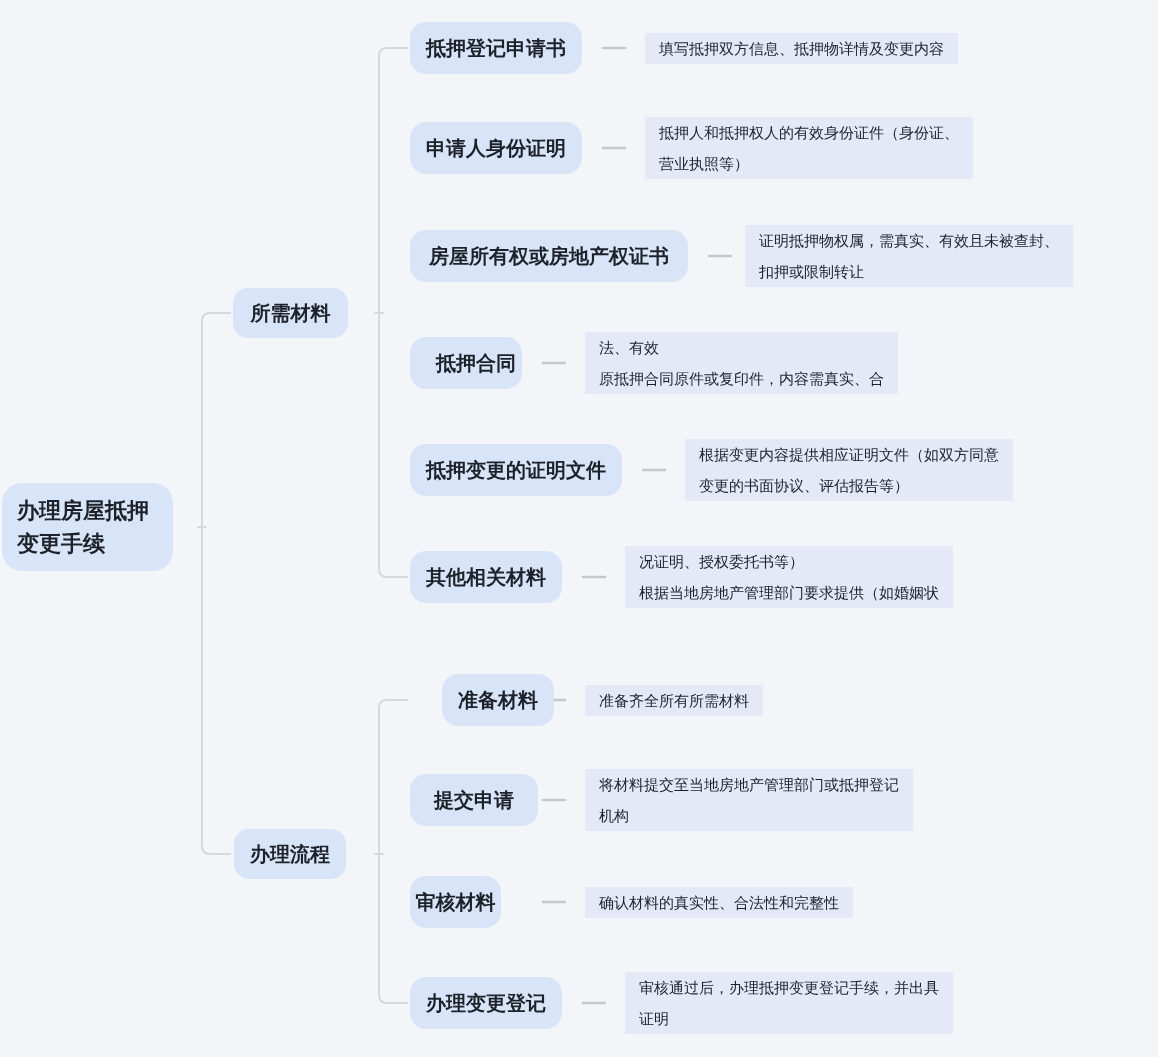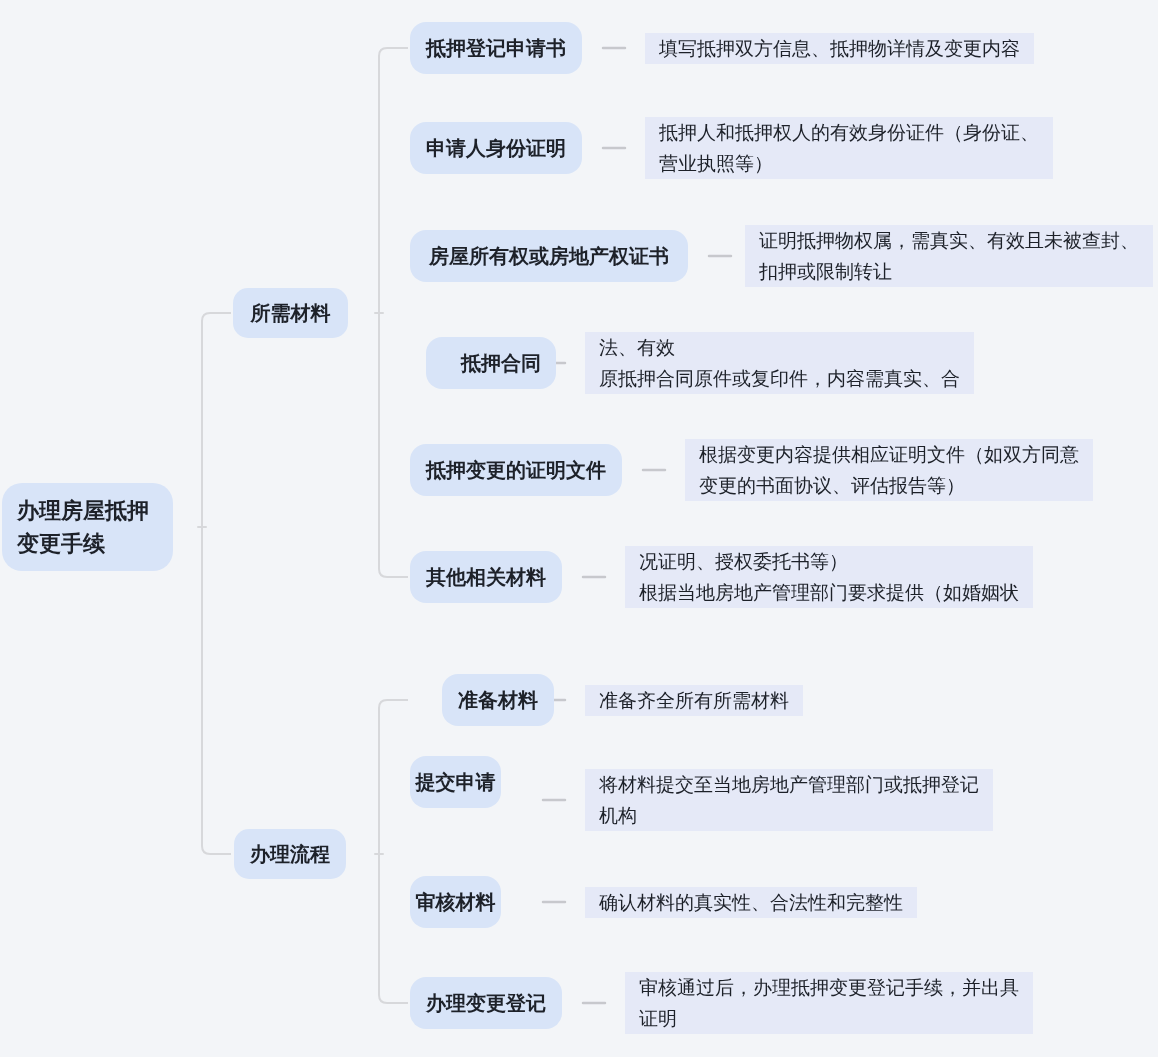--- a/index.html
+++ b/index.html
@@ -49,21 +49,21 @@
   }
   .node.leaf {
     height: 52px;
     border-radius: 16px;
     font-size: 20px;
   }
   .desc {
     position: absolute;
     background: #e5e9f7;
     color: #1d2129;
-    font-size: 19px;
+    font-size: 15px;
     line-height: 31px;
     padding: 0 14px;
     white-space: nowrap;
   }
 </style>
 </head>
 <body>
 
 <div id="canvas">
   <svg id="connectors" width="1158" height="1057" viewBox="0 0 1158 1057">
@@ -106,21 +106,21 @@
       <div>抵押人和抵押权人的有效身份证件（身份证、</div>
       <div>营业执照等）</div>
     </div>
     <div class="node leaf" style="left: 410px; top: 230px; width: 278px;">
       <span>房屋所有权或房地产权证书</span>
     </div>
     <div class="desc" style="left: 745px; top: 225px;">
       <div>证明抵押物权属，需真实、有效且未被查封、</div>
       <div>扣押或限制转让</div>
     </div>
-    <div class="node leaf" style="left: 426px; top: 337px; width: 130px; padding-left: 20px;">
+    <div class="node leaf" style="left: 410px; top: 337px; width: 112px; padding-left: 20px;">
       <span>抵押合同</span>
     </div>
     <div class="desc" style="left: 585px; top: 332px;">
       <div>法、有效</div>
       <div>原抵押合同原件或复印件，内容需真实、合</div>
     </div>
     <div class="node leaf" style="left: 410px; top: 444px; width: 212px;">
       <span>抵押变更的证明文件</span>
     </div>
     <div class="desc" style="left: 685px; top: 439px;">
@@ -136,21 +136,21 @@
     </div>
     <div class="node branch" style="left: 234px; top: 829px; width: 112px;">
       <span>办理流程</span>
     </div>
     <div class="node leaf" style="left: 410px; top: 674px; width: 112px; margin-left: 32px;">
       <span>准备材料</span>
     </div>
     <div class="desc" style="left: 585px; top: 684.5px;">
       <div>准备齐全所有所需材料</div>
     </div>
-    <div class="node leaf" style="left: 410px; top: 756px; width: 91px;">
+    <div class="node leaf" style="left: 410px; top: 774px; width: 128px;">
       <span>提交申请</span>
     </div>
     <div class="desc" style="left: 585px; top: 769px;">
       <div>将材料提交至当地房地产管理部门或抵押登记</div>
       <div>机构</div>
     </div>
     <div class="node leaf" style="left: 410px; top: 876px; width: 91px;">
       <span>审核材料</span>
     </div>
     <div class="desc" style="left: 585px; top: 886.5px;">

